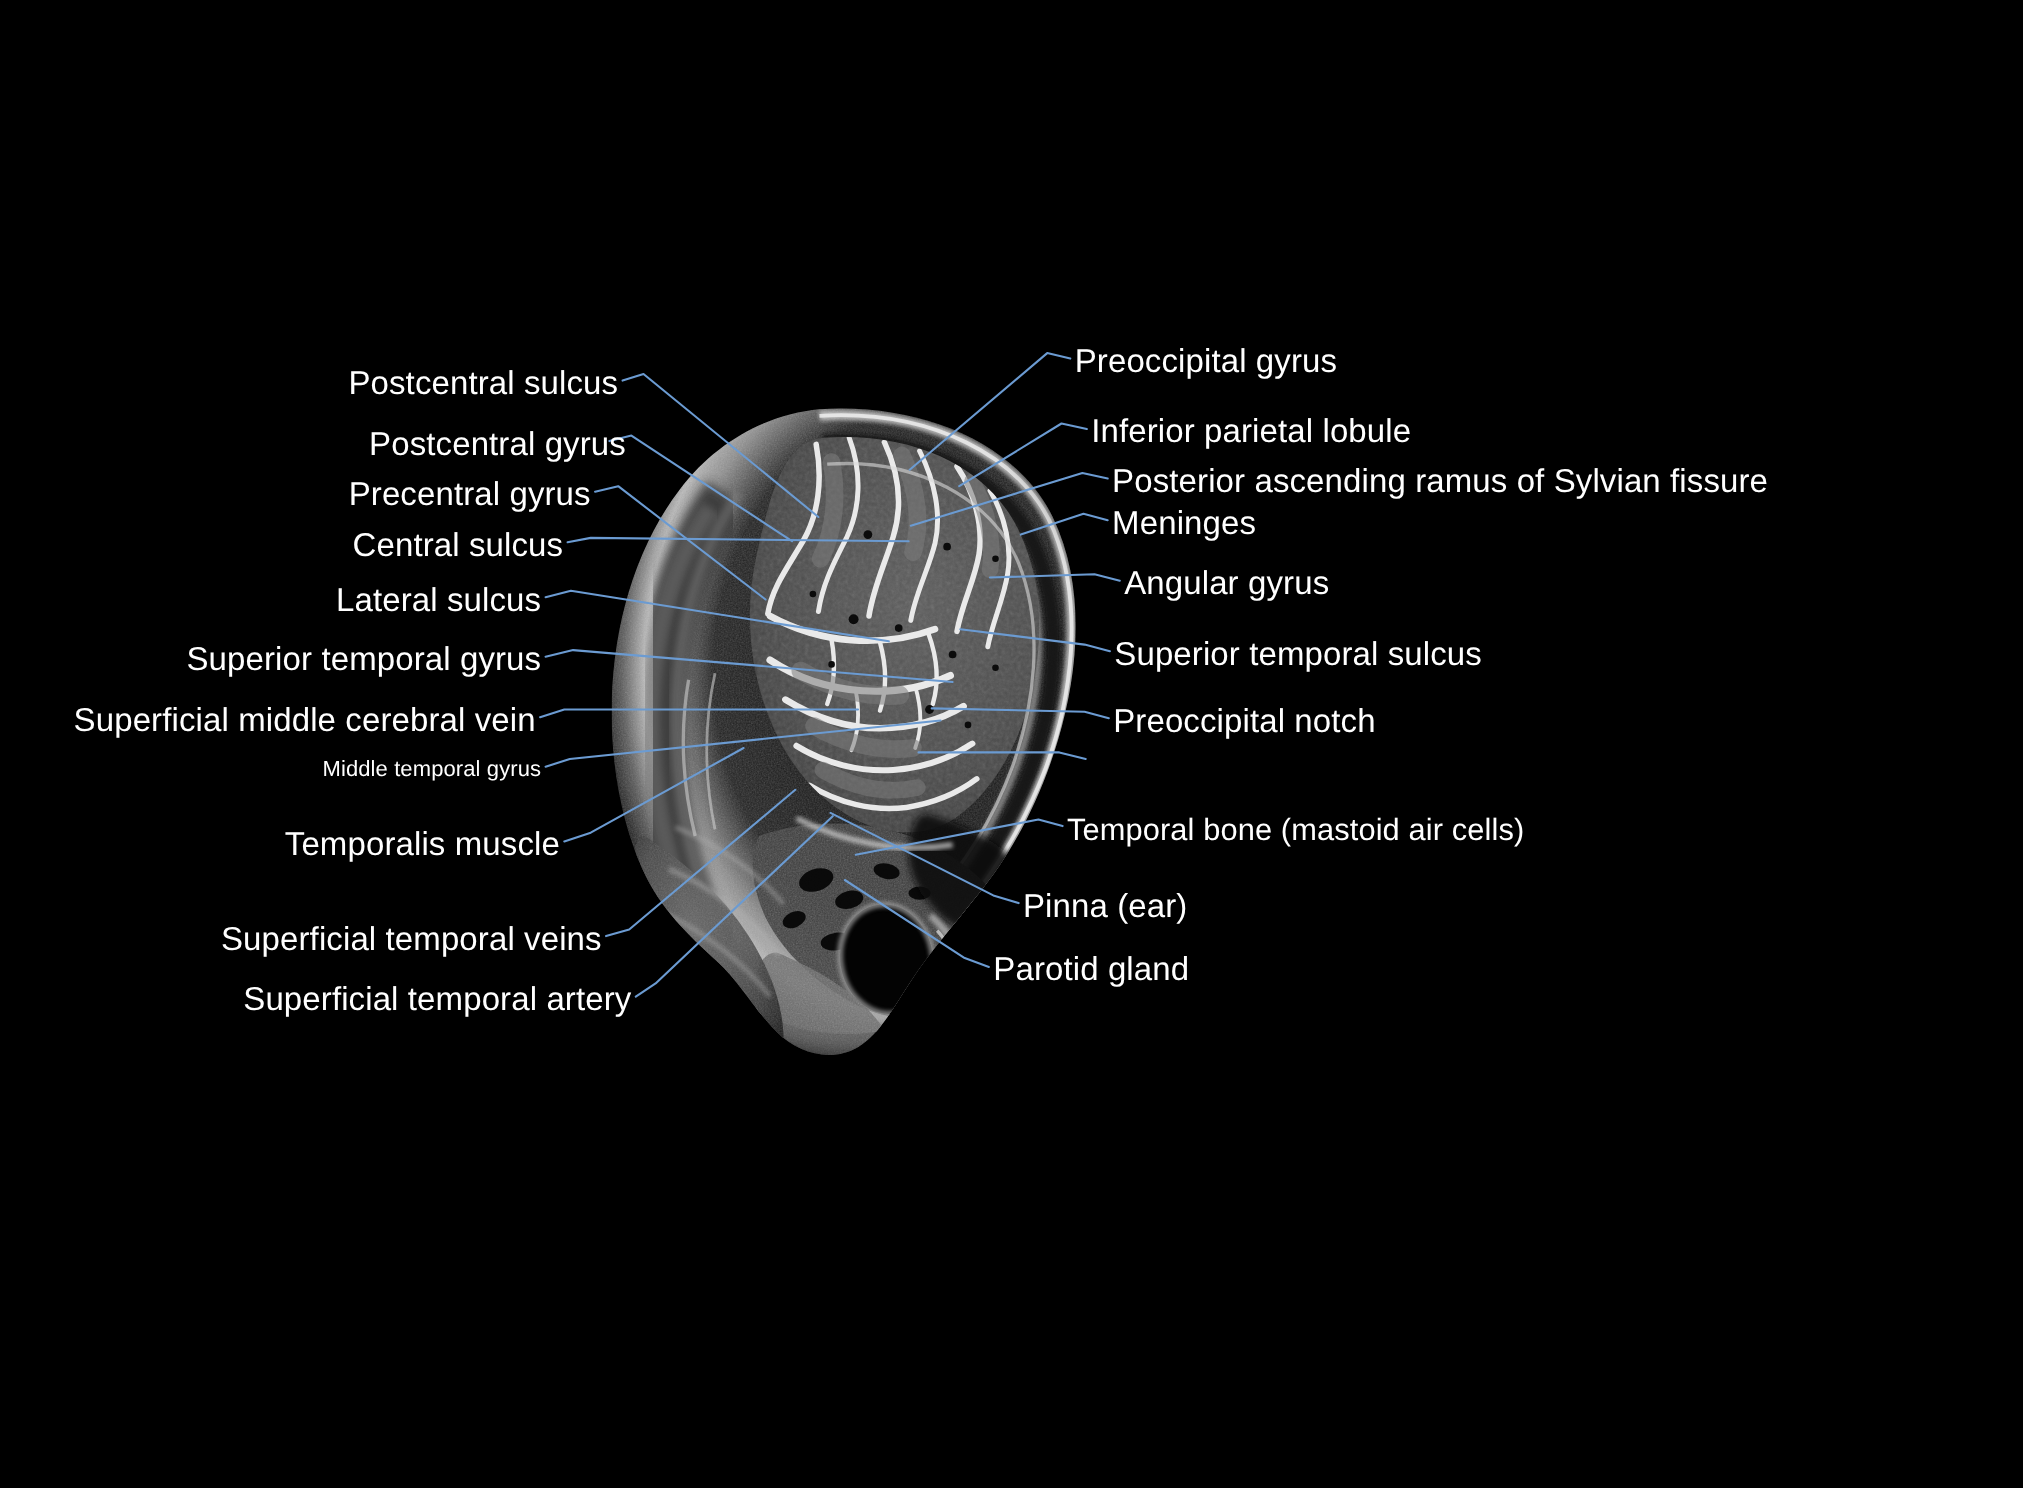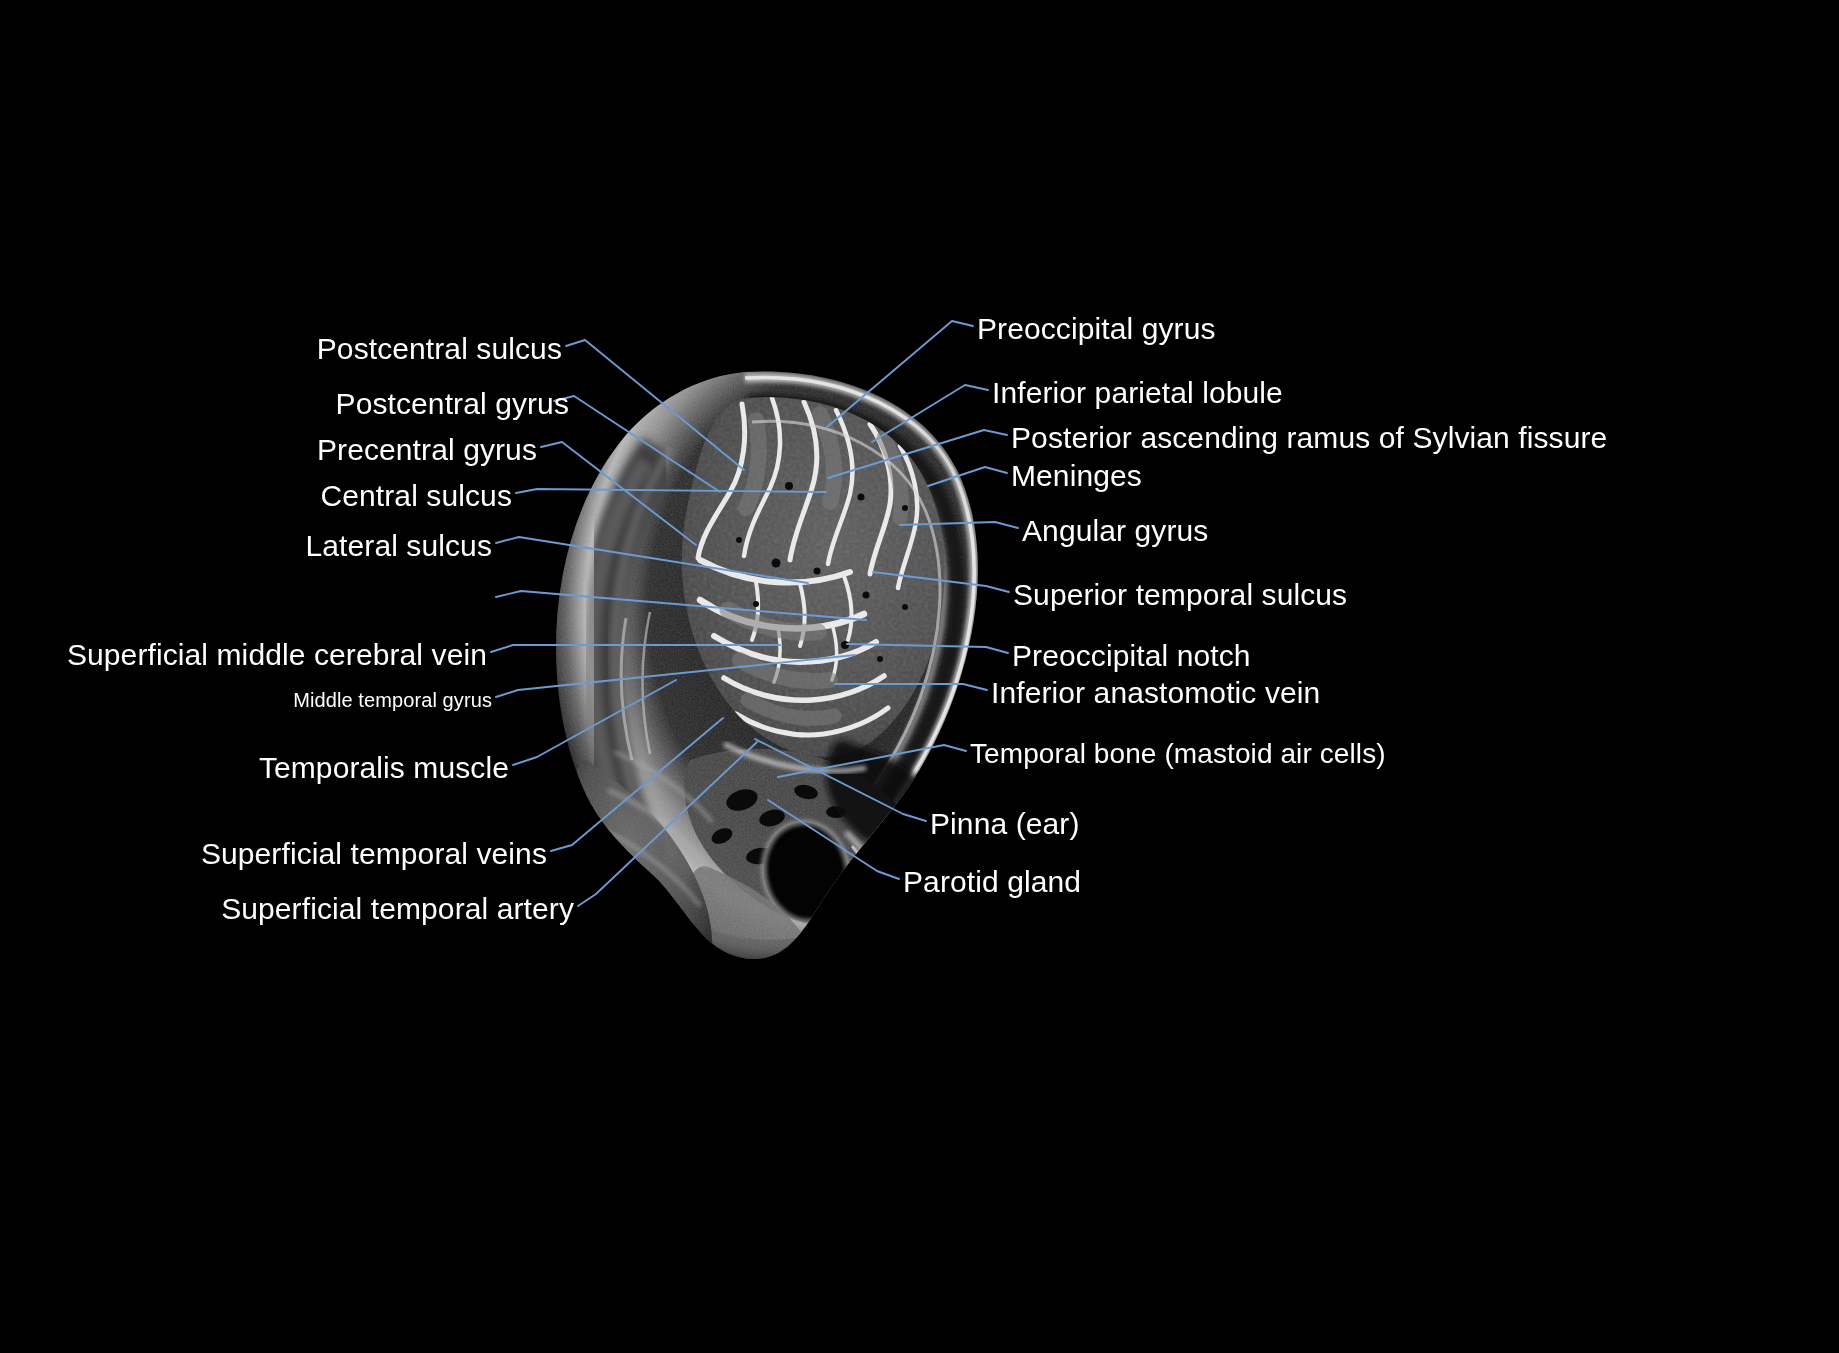--- a/index.html
+++ b/index.html
@@ -287,31 +287,31 @@
       <path d="M 926,821 L 903,814 L 755,739" stroke="#6b9bd2" stroke-width="1.9" fill="none" stroke-linecap="round" stroke-linejoin="round"></path>
       <path d="M 899,879 L 877,871 L 768,800" stroke="#6b9bd2" stroke-width="1.9" fill="none" stroke-linecap="round" stroke-linejoin="round"></path>
     </svg>
 
   <div id="label-layer">
       <div class="anno-label right-align" style="left: 562px; top: 349px; font-size: 30px; color: rgb(255, 255, 255);">Postcentral sulcus</div>
       <div class="anno-label right-align" style="left: 550px; top: 404px; font-size: 30px; color: rgb(255, 255, 255); margin-left: 19px;">Postcentral gyrus</div>
       <div class="anno-label right-align" style="left: 537px; top: 450px; font-size: 30px; color: rgb(255, 255, 255);">Precentral gyrus</div>
       <div class="anno-label right-align" style="left: 512px; top: 496px; font-size: 30px; color: rgb(255, 255, 255);">Central sulcus</div>
       <div class="anno-label right-align" style="left: 492px; top: 546px; font-size: 30px; color: rgb(255, 255, 255);">Lateral sulcus</div>
+      <div class="anno-label right-align" style="left: 492px; top: 600px; font-size: 30px; color: rgb(255, 255, 255);">Superior temporal gyrus</div>
       <div class="anno-label right-align" style="left: 487px; top: 655px; font-size: 30px; color: rgb(255, 255, 255);">Superficial middle cerebral vein</div>
       <div class="anno-label right-align" style="left: 492px; top: 700px; font-size: 20px; color: rgb(255, 255, 255);">Middle temporal gyrus</div>
       <div class="anno-label right-align" style="left: 509px; top: 768px; font-size: 30px; color: rgb(255, 255, 255);">Temporalis muscle</div>
       <div class="anno-label right-align" style="left: 574px; top: 909px; font-size: 30px; color: rgb(255, 255, 255);">Superficial temporal artery</div>
       <div class="anno-label right-align" style="left: 547px; top: 854px; font-size: 30px; color: rgb(255, 255, 255);">Superficial temporal veins</div>
       <div class="anno-label left-align" style="left: 977px; top: 329px; font-size: 30px; color: rgb(255, 255, 255);">Preoccipital gyrus</div>
       <div class="anno-label left-align" style="left: 992px; top: 393px; font-size: 30px; color: rgb(255, 255, 255);">Inferior parietal lobule</div>
       <div class="anno-label left-align" style="left: 1011px; top: 438px; font-size: 30px; color: rgb(255, 255, 255);">Posterior ascending ramus of Sylvian fissure</div>
       <div class="anno-label left-align" style="left: 1011px; top: 476px; font-size: 30px; color: rgb(255, 255, 255);">Meninges</div>
       <div class="anno-label left-align" style="left: 1022px; top: 531px; font-size: 30px; color: rgb(255, 255, 255);">Angular gyrus</div>
       <div class="anno-label left-align" style="left: 1013px; top: 595px; font-size: 30px; color: rgb(255, 255, 255);">Superior temporal sulcus</div>
       <div class="anno-label left-align" style="left: 1012px; top: 656px; font-size: 30px; color: rgb(255, 255, 255);">Preoccipital notch</div>
-      <div class="anno-label left-align" style="left: 991px; top: 693px; font-size: 30px; color: rgb(255, 255, 255);">Inferior anastomotic vein</div>
       <div class="anno-label left-align" style="left: 970px; top: 754px; font-size: 28px; color: rgb(255, 255, 255);">Temporal bone (mastoid air cells)</div>
       <div class="anno-label left-align" style="left: 930px; top: 824px; font-size: 30px; color: rgb(255, 255, 255);">Pinna (ear)</div>
       <div class="anno-label left-align" style="left: 903px; top: 882px; font-size: 30px; color: rgb(255, 255, 255);">Parotid gland</div>
     </div>
 
 </div>
 
 </body></html>

